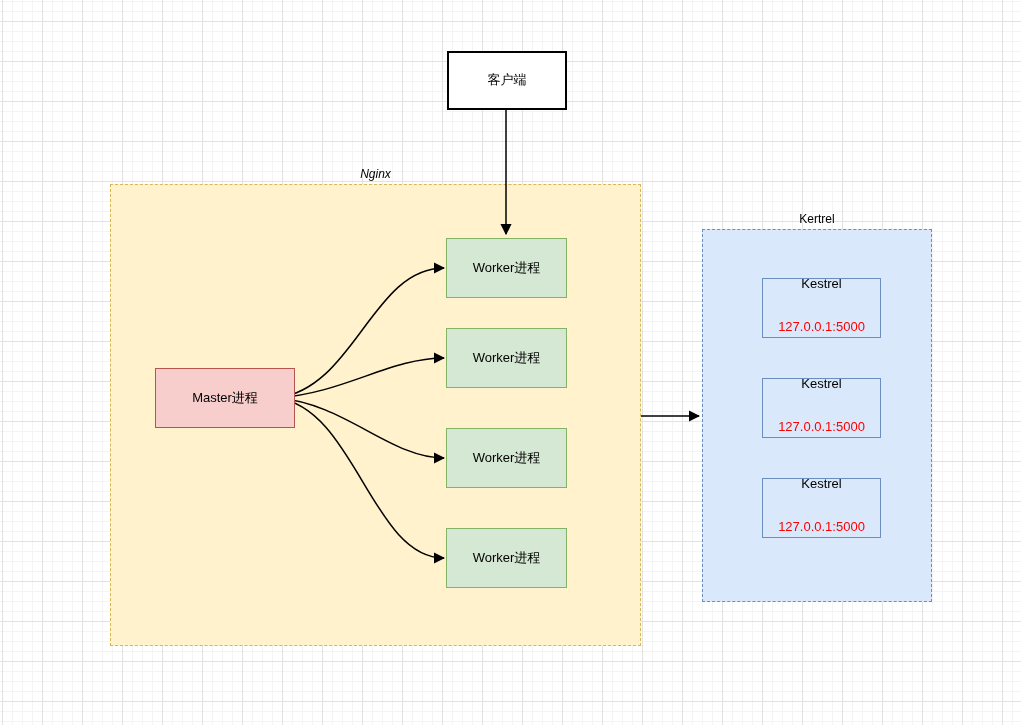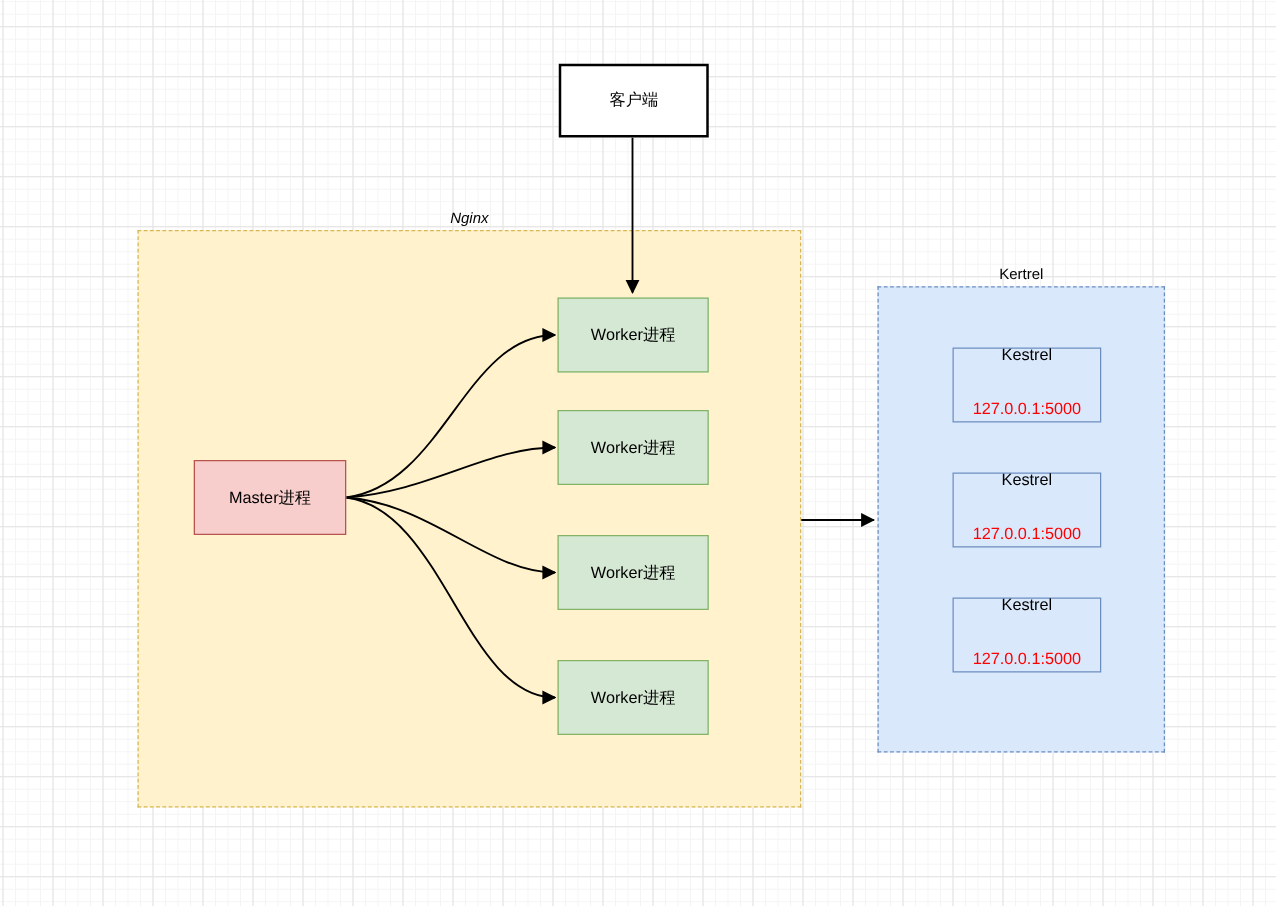--- a/index.html
+++ b/index.html
@@ -56,21 +56,21 @@
     color: #000000;
     text-align: center;
     line-height: 1.45;
   }
   .client-box {
     left: 447px; top: 51px; width: 120px; height: 59px;
     background: #ffffff;
     border: 2px solid #000000;
   }
   .master-box {
-    left: 155px; top: 368px; width: 122px; height: 60px;
+    left: 155px; top: 368px; width: 140px; height: 60px;
     background: #F8CECC;
     border: 1px solid #B85450;
   }
   .worker-box {
     left: 446px; width: 121px; height: 60px;
     background: #D5E8D4;
     border: 1px solid #82B366;
   }
   .worker-1 { top: 238px; }
   .worker-2 { top: 328px; }

